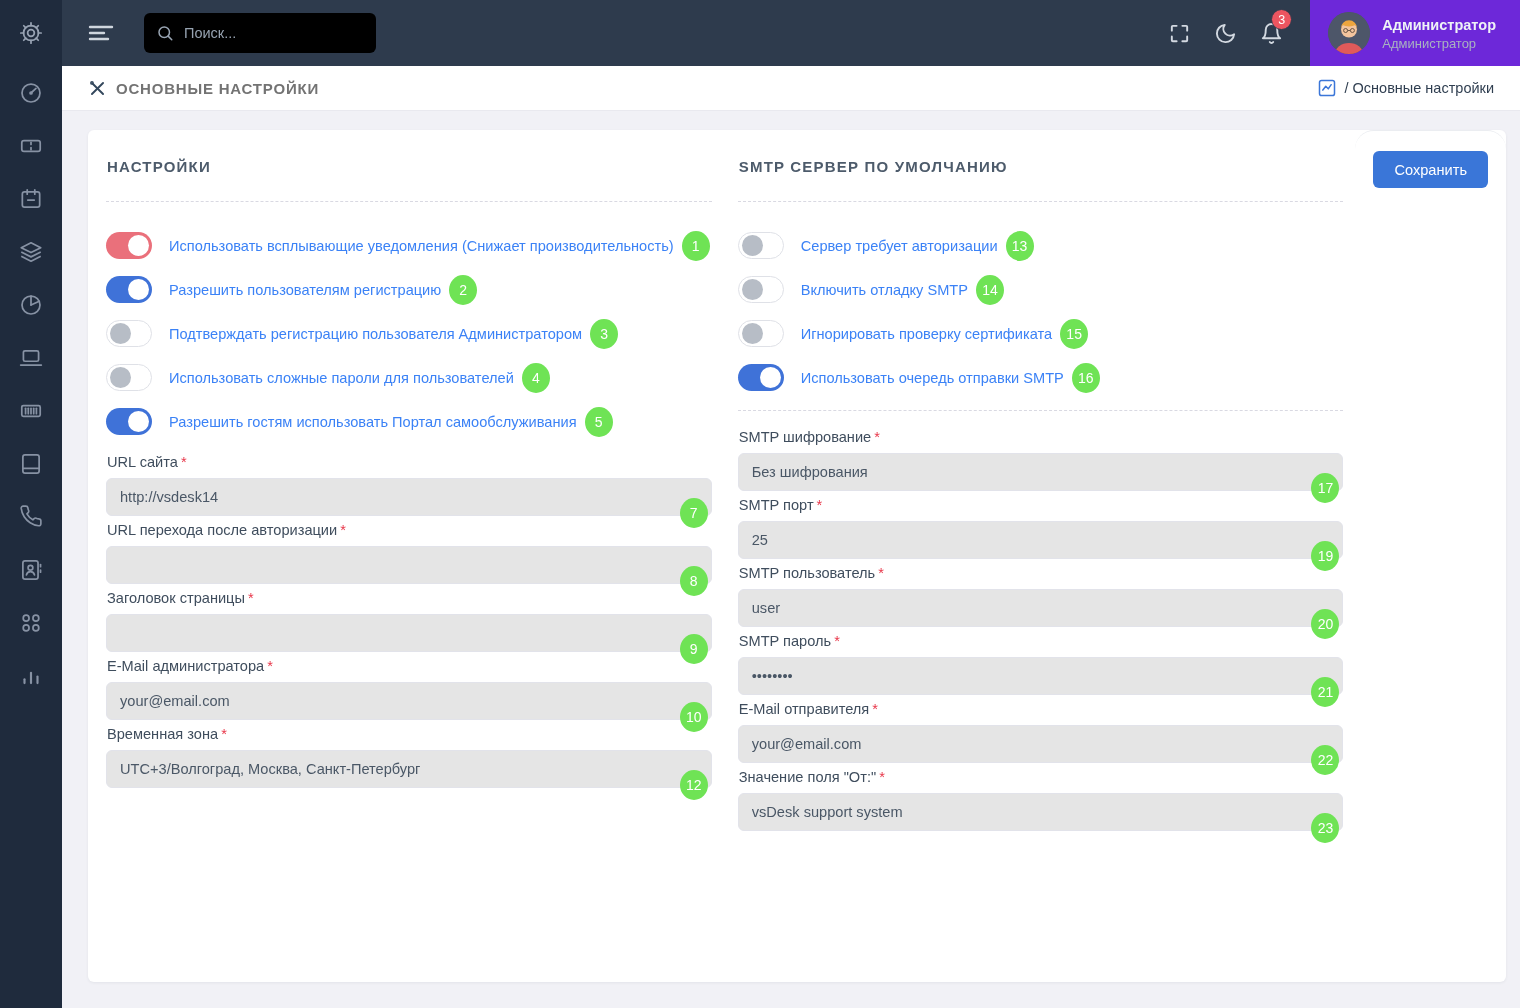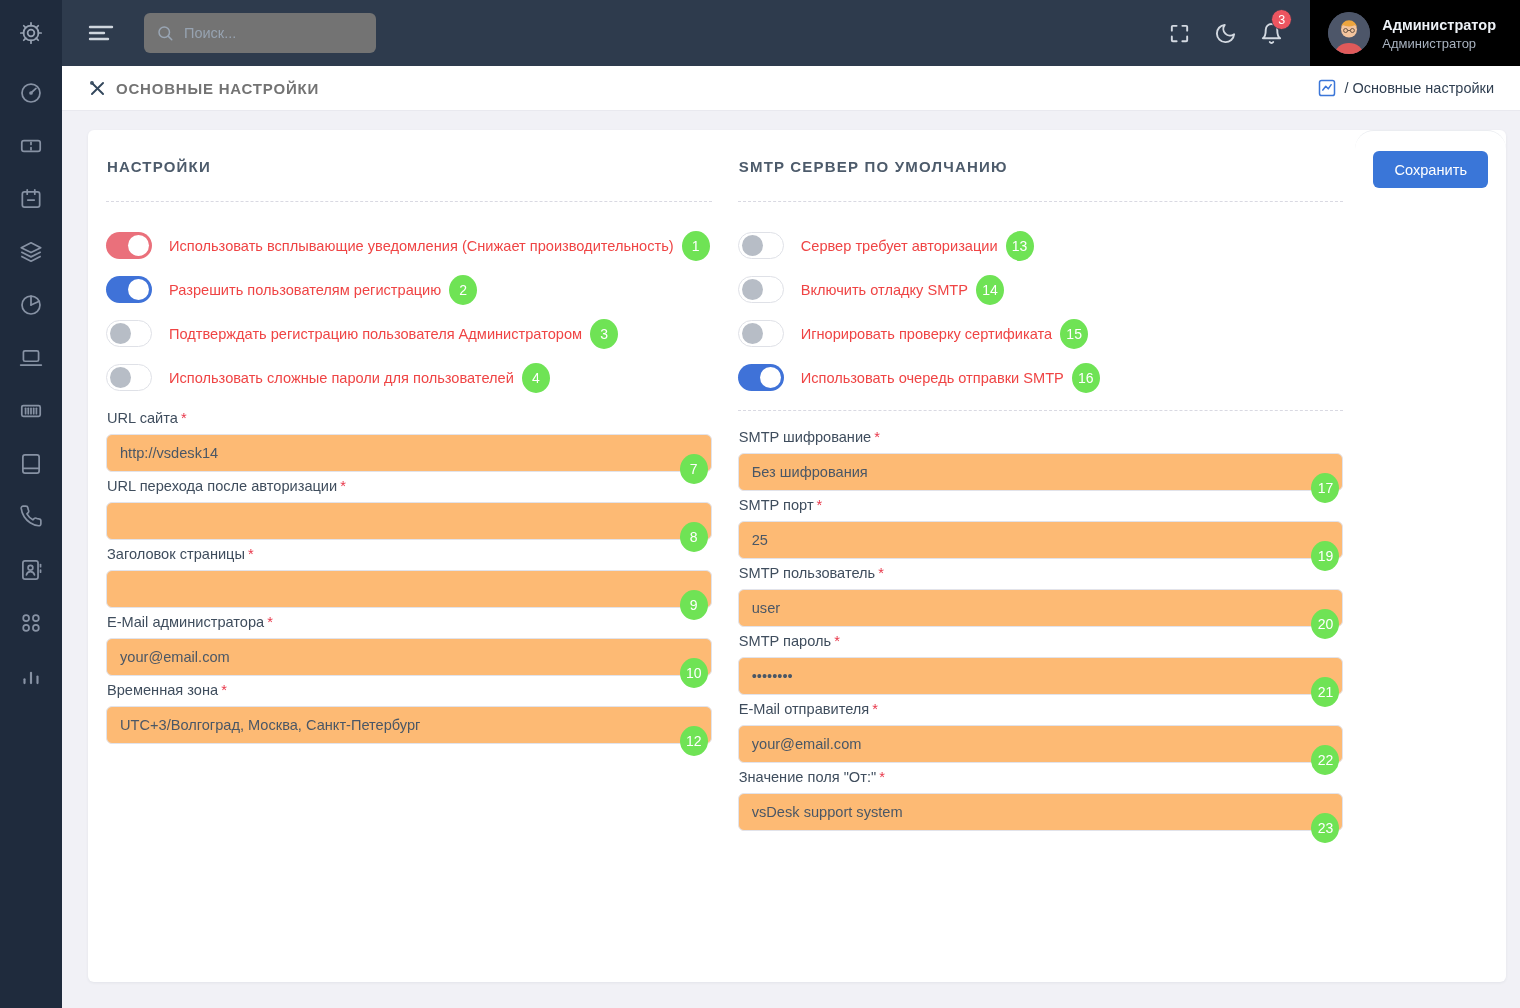--- a/index.html
+++ b/index.html
@@ -24,39 +24,39 @@
   .side-item svg, .side-top svg { stroke:#8792a4; }
   .side-top svg { stroke:#98a3b3; }
 
   
   .topbar {
     position:absolute; left:62px; top:0; right:0; height:66px;
     background:#2e3b4d; display:flex; align-items:center; z-index:30;
   }
   .hamburger { margin-left:26px; cursor:pointer; }
   .searchbox {
-    margin-left:30px; width:232px; height:40px; background:#737373;
+    margin-left:30px; width:232px; height:40px; background:#000000;
     border-radius:6px; display:flex; align-items:center; padding:0 12px;
   }
   .searchbox svg { stroke:#9aa6b4; flex:0 0 auto; }
   .searchbox input {
     background:transparent; border:none; outline:none; color:#cdd5de;
     font-size:14.5px; margin-left:10px; width:170px; font-family:"Liberation Sans",sans-serif;
   }
   .searchbox input::placeholder { color:#97a3b1; }
   .topbar-right { margin-left:auto; display:flex; align-items:center; height:66px; }
   .tb-btn { width:46px; height:66px; display:flex; align-items:center; justify-content:center; cursor:pointer; position:relative; }
   .tb-btn svg { stroke:#d3d9e1; }
   .notif-badge {
     position:absolute; top:9px; right:2px; min-width:21px; height:21px; border-radius:50%;
     background:#ec5560; color:#fff; font-size:12.5px; display:flex; align-items:center; justify-content:center;
     border:1px solid #2e3b4d;
   }
   .userbox {
-    margin-left:16px; height:66px; background:#000000; display:flex; align-items:center;
+    margin-left:16px; height:66px; background:#6d28d9; display:flex; align-items:center;
     padding:0 24px 0 18px; cursor:pointer;
   }
   .avatar {
     width:42px; height:42px; border-radius:50%; overflow:hidden; background:#4d5669; flex:0 0 auto;
   }
   .user-meta { margin-left:12px; }
   .user-name { color:#eef2f7; font-size:14.5px; font-weight:bold; line-height:20px; }
   .user-role { color:#a9b3c0; font-size:13px; line-height:17px; }
 
   
@@ -86,35 +86,35 @@
   .dashed.mid { margin:19px 0 18px; }
 
   .toggle-row { display:flex; align-items:center; margin-bottom:17px; height:27px; }
   .toggle { width:46px; height:27px; border-radius:14px; position:relative; flex:0 0 auto; cursor:pointer; }
   .toggle .knob { position:absolute; top:3px; width:21px; height:21px; border-radius:50%; background:#fff; }
   .toggle[data-state="blue"] { background:#3f72d8; }
   .toggle[data-state="red"]  { background:#ea707b; }
   .toggle[data-state="blue"] .knob, .toggle[data-state="red"] .knob { right:3px; }
   .toggle[data-state="off"] { background:#fff; border:1px solid #dfe1e7; }
   .toggle[data-state="off"] .knob { left:3px; top:2px; background:#b7bdc6; }
-  .toggle-label { margin-left:17px; font-size:14.6px; color:#ef4444; }
+  .toggle-label { margin-left:17px; font-size:14.6px; color:#3b82f6; }
 
   .badge {
     min-width:28px; height:30px; border-radius:50%; background:#6fe355; color:#fff;
     font-size:14px; display:flex; align-items:center; justify-content:center;
     margin-left:8px; flex:0 0 auto;
   }
 
   .field-group { margin-bottom:6px; }
   .field-label { font-size:14.6px; color:#3f4d5d; margin:0 0 8px 1px; }
   .required { color:#e8374a; margin-left:3px; }
   .input-wrap { position:relative; }
   .input-wrap input {
     width:100%; height:38px; border:1px solid #e2e3ea; border-radius:6px;
-    padding:0 44px 0 13px; font-size:14.6px; color:#4a5766; background:#fdba74; outline:none;
+    padding:0 44px 0 13px; font-size:14.6px; color:#4a5766; background:#e5e5e5; outline:none;
     font-family:"Liberation Sans",sans-serif;
   }
   .input-badge { position:absolute; right:4px; top:20px; margin-left:0; }
 
   .card-footer { border-top:1px solid #ebedf1; padding:20px 18px 16px;border-radius:19px; }
   .save-btn {
     background:#3a76d8; color:#fff; border:none; border-radius:6px;
     height:37px; padding:0 21px; font-size:14.6px; cursor:pointer;
     font-family:"Liberation Sans",sans-serif;
   }
@@ -369,20 +369,27 @@
           <span class="toggle-label">Подтверждать регистрацию пользователя Администратором</span>
           <span class="badge">3</span>
         </div>
         <div class="toggle-row">
           <div class="toggle" data-state="off">
               <div class="knob"></div>
             </div>
           <span class="toggle-label">Использовать сложные пароли для пользователей</span>
           <span class="badge">4</span>
         </div>
+        <div class="toggle-row">
+          <div class="toggle" data-state="blue">
+              <div class="knob"></div>
+            </div>
+          <span class="toggle-label">Разрешить гостям использовать Портал самообслуживания</span>
+          <span class="badge">5</span>
+        </div>
 
         <div class="field-group" style="margin-top:19px;">
           <div class="field-label"><span>URL сайта</span><span class="required">*</span></div>
           <div class="input-wrap">
             <input type="text" value="http://vsdesk14" style="">
             <span class="badge input-badge">7</span>
           </div>
         </div>
         <div class="field-group">
           <div class="field-label"><span>URL перехода после авторизации</span><span class="required">*</span></div>

